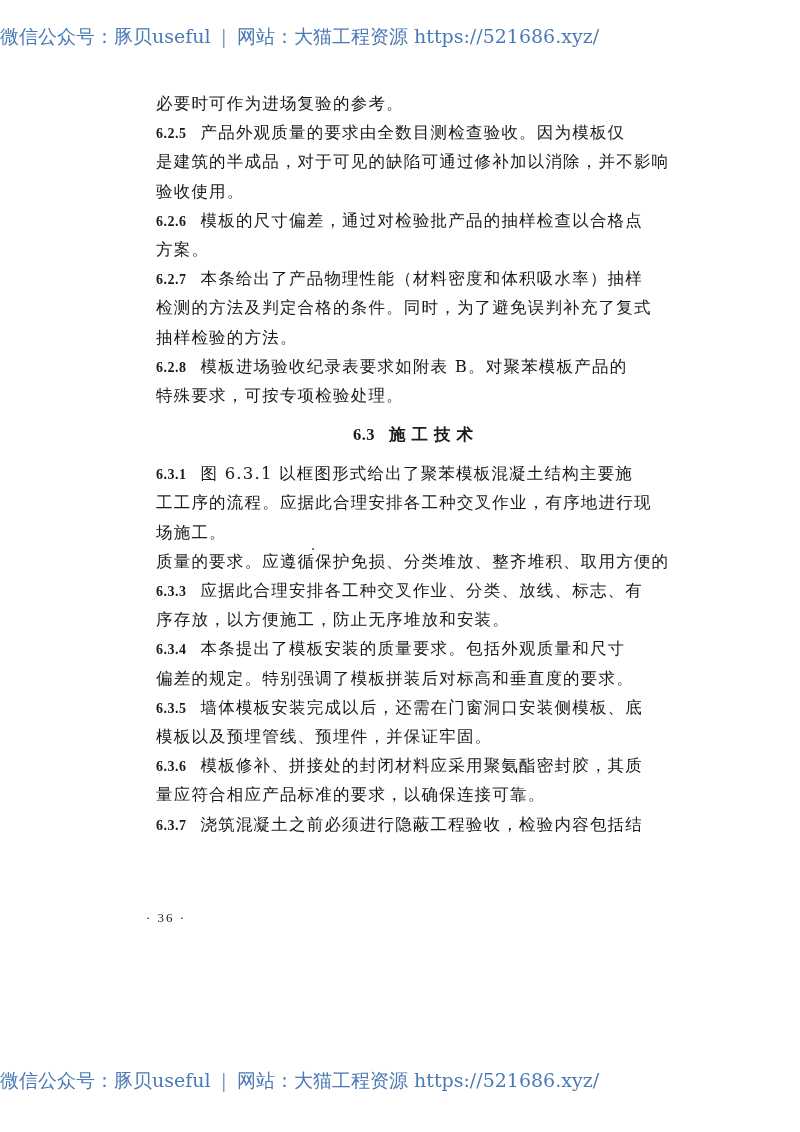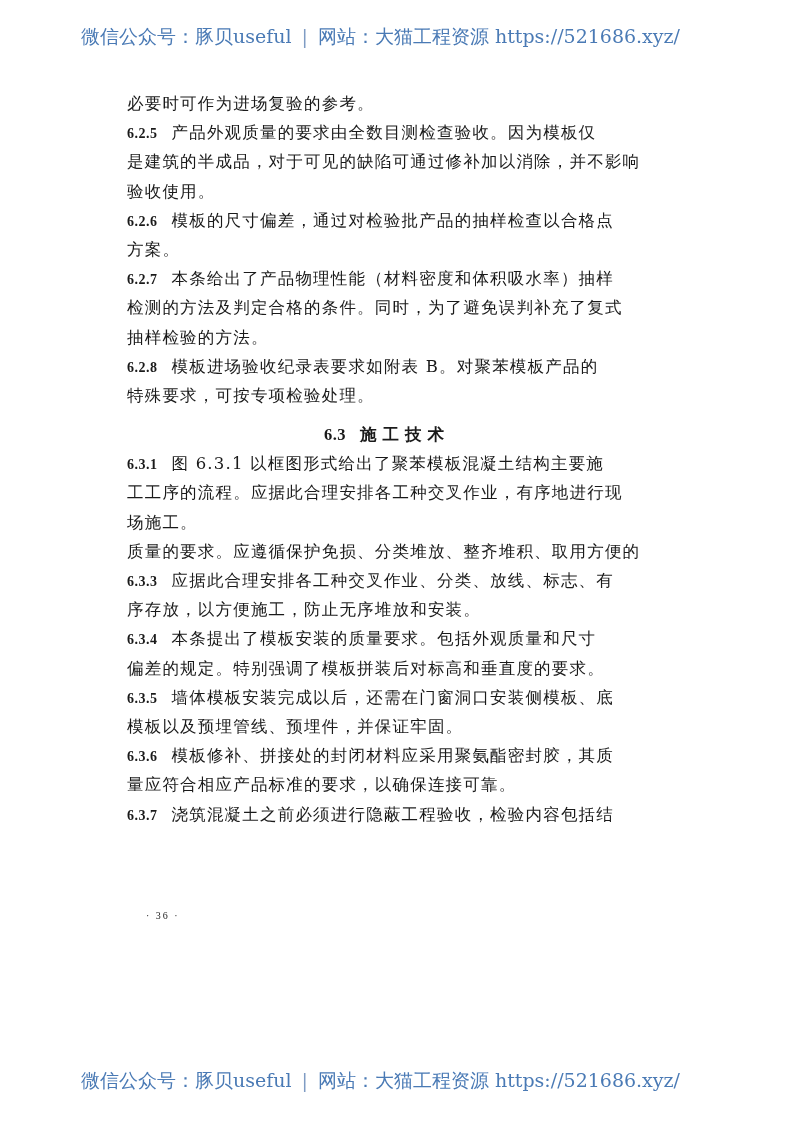--- a/index.html
+++ b/index.html
@@ -1,39 +1,39 @@
 <!DOCTYPE html>
 <html><head>
   <meta charset="utf-8">
   <style>
     html, body { margin: 0; padding: 0; }
     body {
       width: 800px; height: 1132px; background: #ffffff; position: relative; overflow: hidden;
       font-family: "DejaVu Serif", "Liberation Serif", serif; color: #1a1a1a;
     }
     .watermark {
-      position: absolute; left: 0; width: 680px; text-align: right;
+      position: absolute; left: 0; width: 680px; text-align: left;
       font-family: "DejaVu Serif", "Liberation Serif", serif;
       font-size: 19px; color: #4a7ab5; letter-spacing: 0px; white-space: nowrap;
     }
     .watermark.top { top: 24px; }
     .watermark.bottom { top: 1068px; }
     .wm-sep { margin: 0 10px; color: #7f9cc4; }
     .page {
-      position: absolute; left: 127px; top: 89px; width: 520px;
+      position: absolute; left: 156px; top: 89px; width: 520px;
       font-size: 16.5px; line-height: 29.2px; letter-spacing: 1.2px;
     }
     .line { white-space: nowrap; height: 29.2px; }
     .num { font-weight: bold; font-family: "Liberation Serif", "DejaVu Serif", serif; font-size: 14px; letter-spacing: 0.5px; margin-right: 14px; }
     .section-title {
-      text-align: center; font-weight: bold; height: 29.2px; margin: 10px 0 0 0; letter-spacing: 6px;
+      text-align: center; font-weight: bold; height: 29.2px; margin: 10px 0 10px 0; letter-spacing: 6px;
     }
     .section-title .snum { font-family: "Liberation Serif", "DejaVu Serif", serif; letter-spacing: 0.5px; margin-right: 14px; }
     .page-number {
-      position: absolute; left: 146px; top: 910px; font-size: 10px; letter-spacing: 2px;
+      position: absolute; left: 146px; top: 910px; font-size: 13px; letter-spacing: 2px;
       font-family: "Liberation Serif", "DejaVu Serif", serif;
     }
     .stray-dot { position: absolute; left: 312px; top: 548px; width: 2px; height: 2px; background: #777; }
   </style>
 </head>
 <body>
 
 <div class="watermark top">
   <span>微信公众号：豚贝useful</span><span class="wm-sep">|</span><span>网站：大猫工程资源 https://521686.xyz/</span>
 </div>

